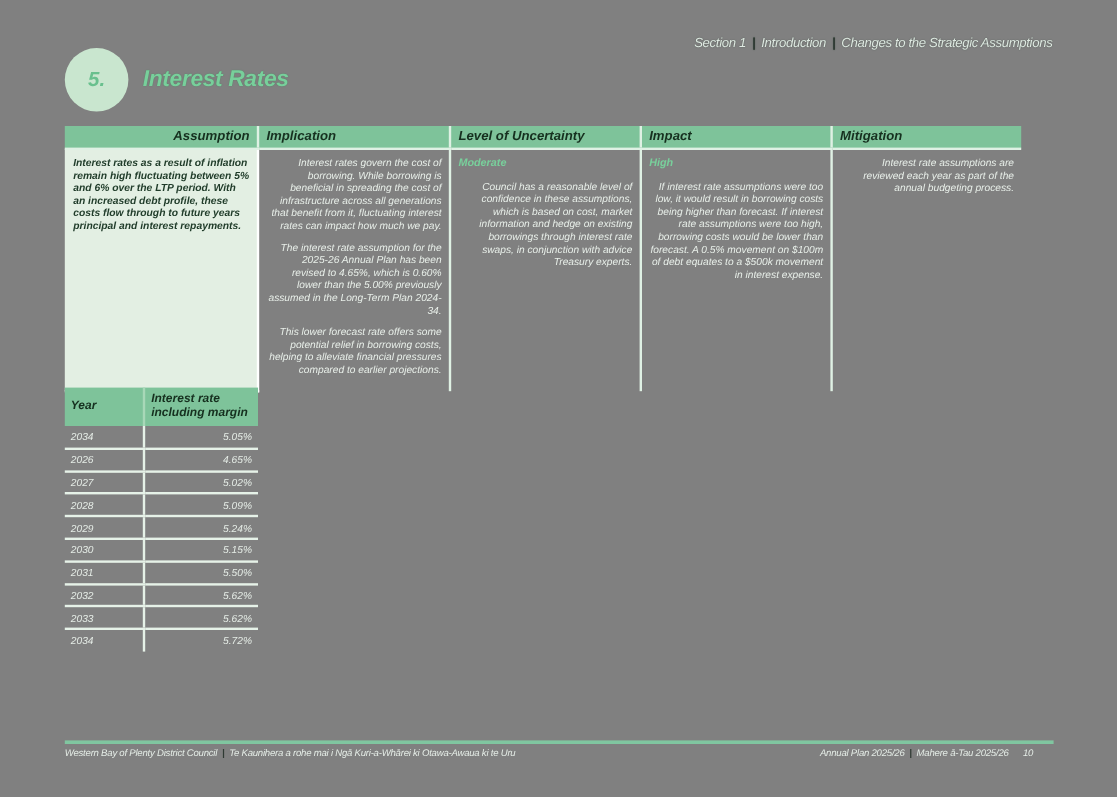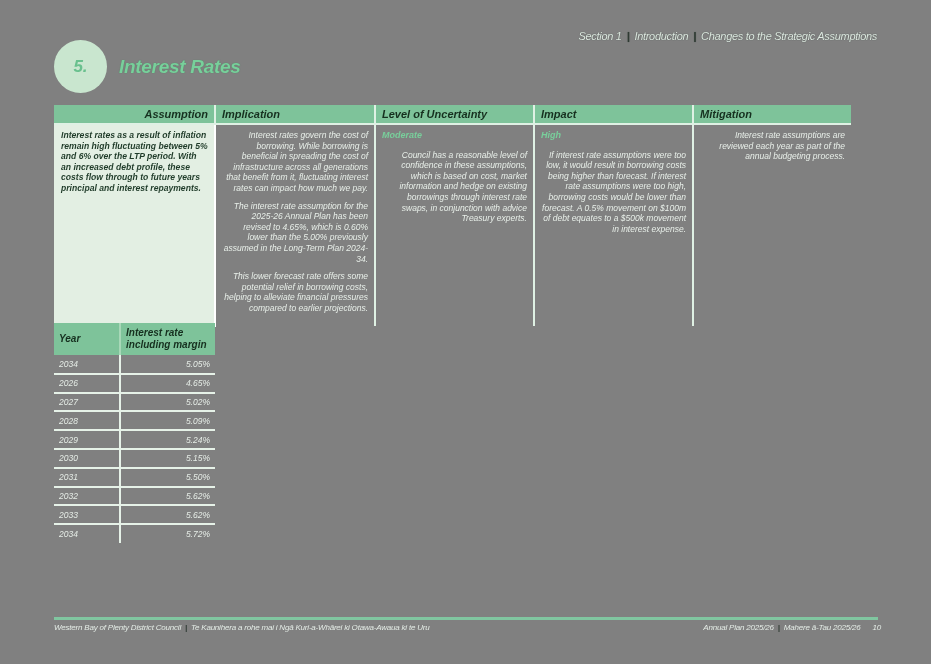--- a/index.html
+++ b/index.html
@@ -102,21 +102,21 @@
     .footer-rule {
       position: absolute; left: 54px; top: 617px;
       width: 824px; height: 3px; background: #80c6a0;
     }
     .footer-left {
       position: absolute; left: 54px; top: 623px;
       font-size: 8px; color: #e4ece6; letter-spacing: -0.2px;
       display: flex; gap: 4px;
     }
     .footer-right {
-      position: absolute; right: 50px; top: 623px;
+      position: absolute; right: 70px; top: 623px;
       font-size: 8px; color: #e4ece6; letter-spacing: -0.2px;
       display: flex; gap: 4px; align-items: center;
     }
     .footer-sep { color: #2f3a33; font-weight: bold; }
     .page-num { margin-left: 8px; }
   </style>
 </head>
 <body>
 
 <div class="page">

